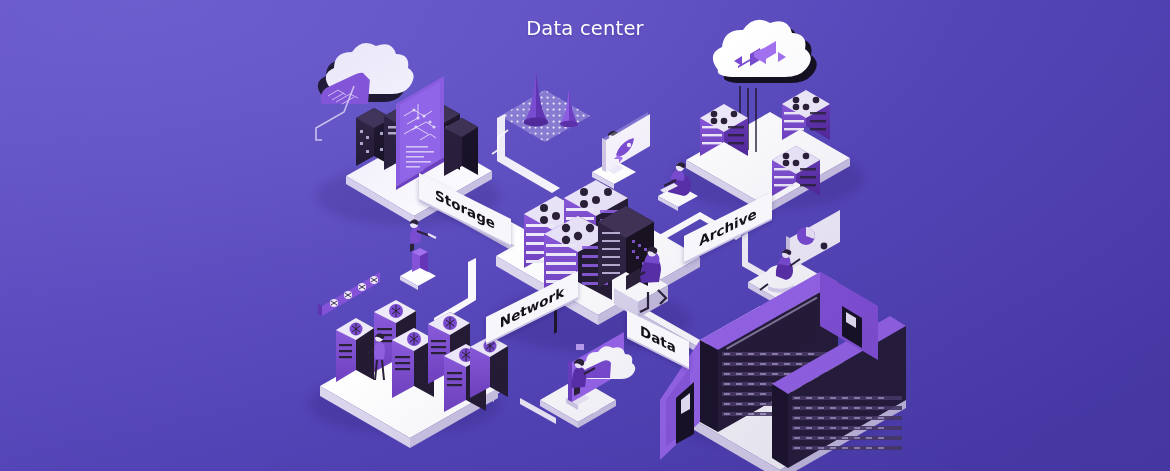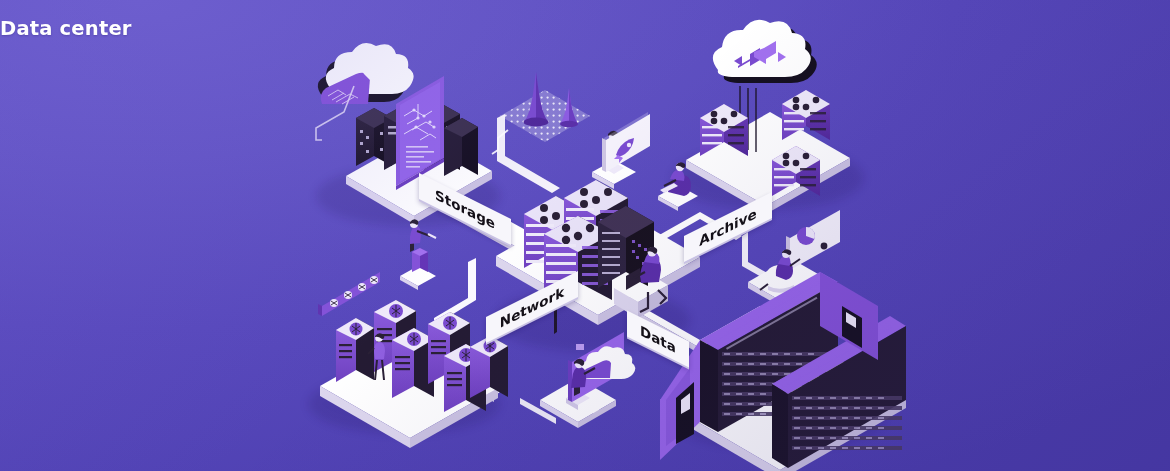--- a/index.html
+++ b/index.html
@@ -14,22 +14,22 @@
       radial-gradient(ellipse 120% 120% at 12% 0%, #6a5ccb 0%, #6254c4 28%, #5748bb 58%, #4d3fb0 100%);
   }
   #stage::after{
     content:""; position:absolute; inset:0; pointer-events:none;
     background:linear-gradient(140deg, rgba(118,100,215,.30) 0%, rgba(0,0,0,0) 45%, rgba(40,25,110,.22) 100%);
   }
   svg.scene { position:absolute; inset:0; width:1170px; height:471px; display:block; }
 
   
   .title {
-    position:absolute; left:0; right:0; top:17px; 
-    color:#ffffff; font-size:19.5px; font-weight:bold; letter-spacing:.2px;
+    position:absolute; left:0; right:0; top:17px; text-align:center;
+    color:#ffffff; font-size:19.5px; font-weight:normal; letter-spacing:.2px;
     font-family:"DejaVu Sans","Liberation Sans",sans-serif;
     z-index:40; text-shadow:0 1px 2px rgba(40,25,110,.30);
   }
 
   
   .plaque{
     position:absolute; z-index:36;
     background:#f7f6fb;
     box-shadow:0 2px 0 #c9c2e4, 0 3px 5px rgba(30,16,90,.30);
     display:flex; align-items:center; justify-content:center;

